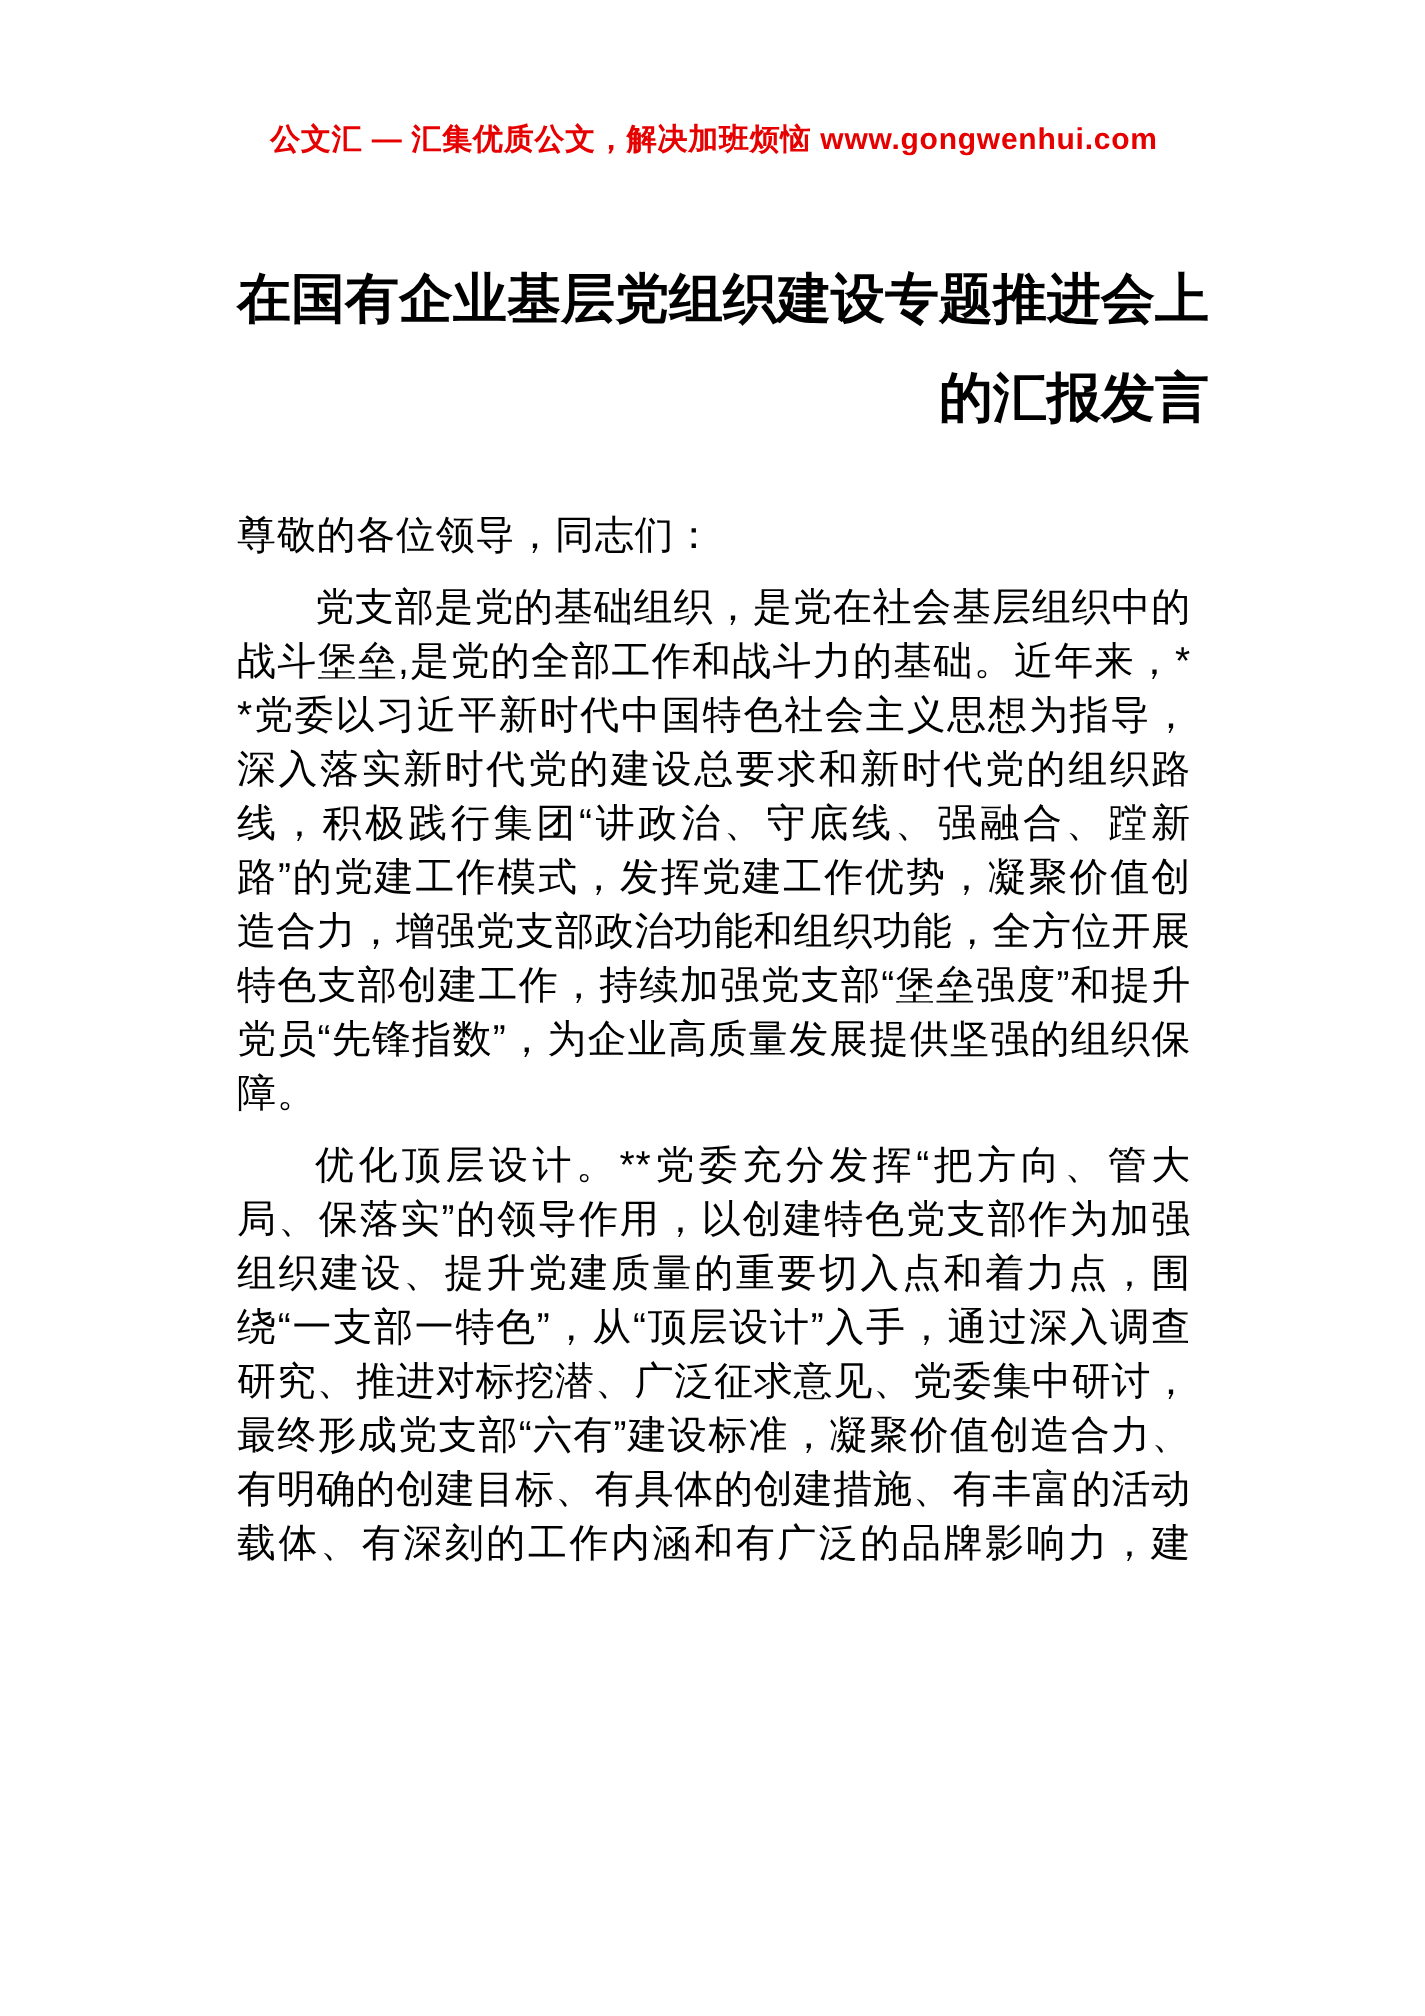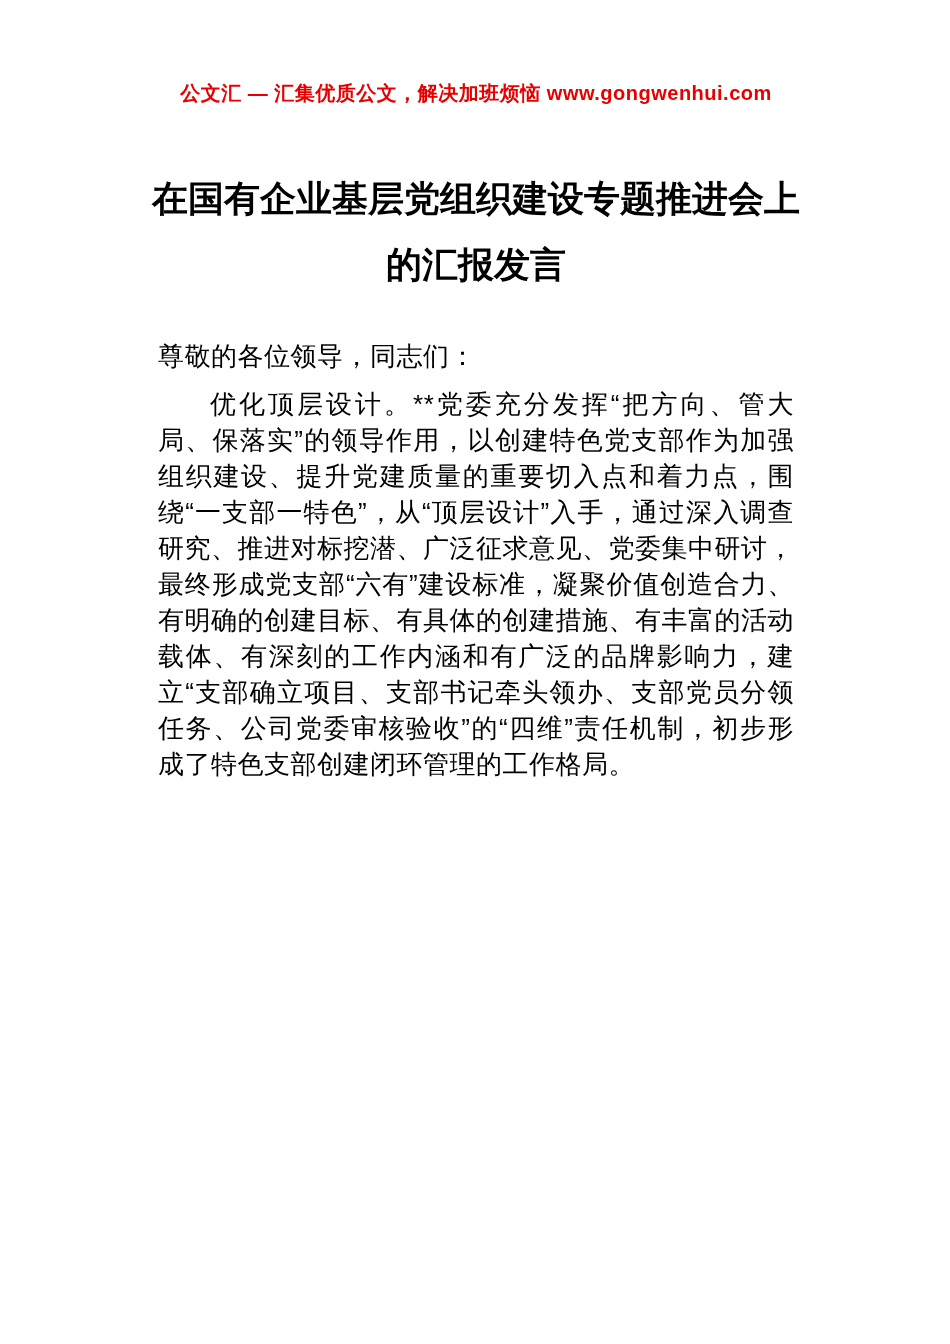--- a/index.html
+++ b/index.html
@@ -23,21 +23,21 @@
     text-align: center;
     font-size: 20px;
     font-weight: bold;
     letter-spacing: 0.5px;
     line-height: 26px;
   }
   .doc-title {
     margin: 60px 0 0 0;
     font-size: 36px;
     font-weight: bold;
-    text-align: center;
+    text-align: right;
     line-height: 66px;
     letter-spacing: 0;
     word-break: break-all;
     font-family: Liberation Serif, serif;
   }
   .body-text {
     margin-top: 40px;
     font-size: 26px;
     line-height: 36px;
     text-align: justify;
@@ -55,15 +55,16 @@
 </head>
 <body>
 
 <div class="page">
   <div class="banner" style="color: rgb(230, 0, 0);">公文汇 — 汇集优质公文，解决加班烦恼 www.gongwenhui.com</div>
 
   <h1 class="doc-title">在国有企业基层党组织建设专题推进会上的汇报发言</h1>
 
   <div class="body-text">
       <p class="para">尊敬的各位领导，同志们：</p>
+      <p class="para indent">党支部是党的基础组织，是党在社会基层组织中的战斗堡垒,是党的全部工作和战斗力的基础。近年来，**党委以习近平新时代中国特色社会主义思想为指导，深入落实新时代党的建设总要求和新时代党的组织路线，积极践行集团“讲政治、守底线、强融合、蹚新路”的党建工作模式，发挥党建工作优势，凝聚价值创造合力，增强党支部政治功能和组织功能，全方位开展特色支部创建工作，持续加强党支部“堡垒强度”和提升党员“先锋指数”，为企业高质量发展提供坚强的组织保障。</p>
       <p class="para indent">优化顶层设计。**党委充分发挥“把方向、管大局、保落实”的领导作用，以创建特色党支部作为加强组织建设、提升党建质量的重要切入点和着力点，围绕“一支部一特色”，从“顶层设计”入手，通过深入调查研究、推进对标挖潜、广泛征求意见、党委集中研讨，最终形成党支部“六有”建设标准，凝聚价值创造合力、有明确的创建目标、有具体的创建措施、有丰富的活动载体、有深刻的工作内涵和有广泛的品牌影响力，建立“支部确立项目、支部书记牵头领办、支部党员分领任务、公司党委审核验收”的“四维”责任机制，初步形成了特色支部创建闭环管理的工作格局。</p>
     </div>
 </div>
 
 </body></html>

